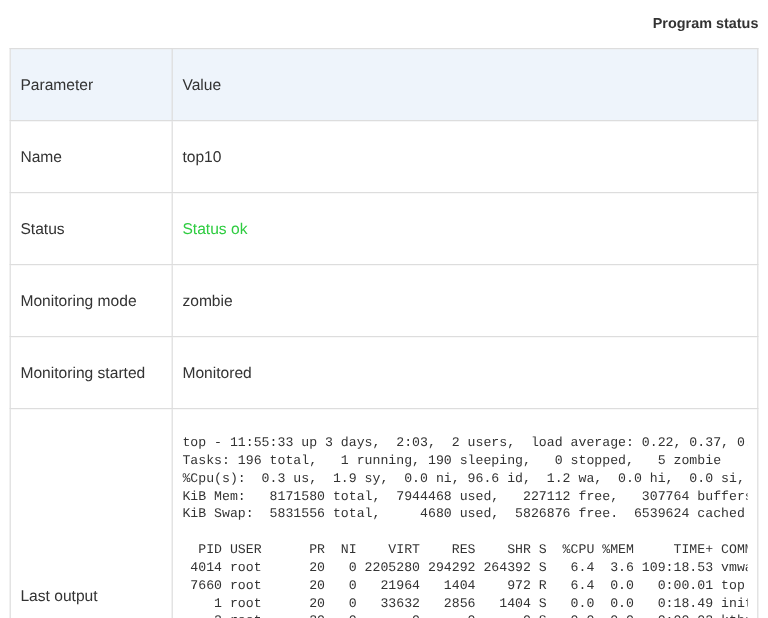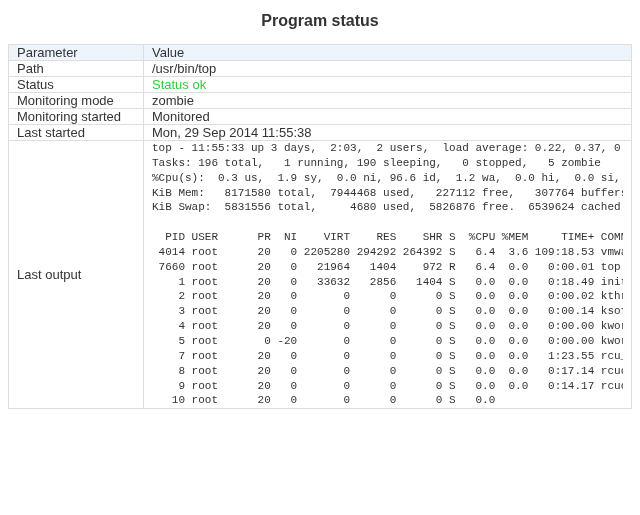--- a/index.html
+++ b/index.html
@@ -6,36 +6,36 @@
   body {
     margin: 0;
     padding: 8px;
     font-family: "Helvetica Neue", Helvetica, Arial, sans-serif;
     font-size: 13px;
     color: #333;
     background: #fff;
     width: 640px;
   }
   h2.page-title {
-    text-align: center;
-    font-size: 16px;
+    text-align: right;
+    font-size: 12px;
     font-weight: 600;
     margin: 4px 0 14px 0;
     color: #333;
   }
   table.status {
     width: 100%;
     border-collapse: collapse;
     border: 1px solid #ddd;
     table-layout: fixed;
   }
   table.status th,
   table.status td {
     border: 1px solid #ddd;
-    padding: 0 8px;
+    padding: 22px 8px;
     text-align: left;
     vertical-align: top;
     word-wrap: break-word;
   }
   table.status th {
     background: #eef4fb;
     font-weight: 500;
     color: #333;
   }
   col.param { width: 135px; }
@@ -61,38 +61,34 @@
       <col class="value">
     </colgroup>
   <thead>
     <tr>
       <th>Parameter</th>
       <th>Value</th>
     </tr>
   </thead>
   <tbody>
     <tr>
-      <td>Path</td>
-      <td>/usr/bin/top</td>
+      <td>Name</td>
+      <td>top10</td>
     </tr>
     <tr>
       <td>Status</td>
       <td><span class="status-ok">Status ok</span></td>
     </tr>
     <tr>
       <td>Monitoring mode</td>
       <td>zombie</td>
     </tr>
     <tr>
       <td>Monitoring started</td>
       <td>Monitored</td>
-    </tr>
-    <tr>
-      <td>Last started</td>
-      <td>Mon, 29 Sep 2014 11:55:38</td>
     </tr>
     <tr>
       <td style="vertical-align:middle">Last output</td>
       <td>
         <pre class="mono" id="last-output-pre">top - 11:55:33 up 3 days,  2:03,  2 users,  load average: 0.22, 0.37, 0.40
 Tasks: 196 total,   1 running, 190 sleeping,   0 stopped,   5 zombie
 %Cpu(s):  0.3 us,  1.9 sy,  0.0 ni, 96.6 id,  1.2 wa,  0.0 hi,  0.0 si,  0.0 st
 KiB Mem:   8171580 total,  7944468 used,   227112 free,   307764 buffers
 KiB Swap:  5831556 total,     4680 used,  5826876 free.  6539624 cached Mem
 

